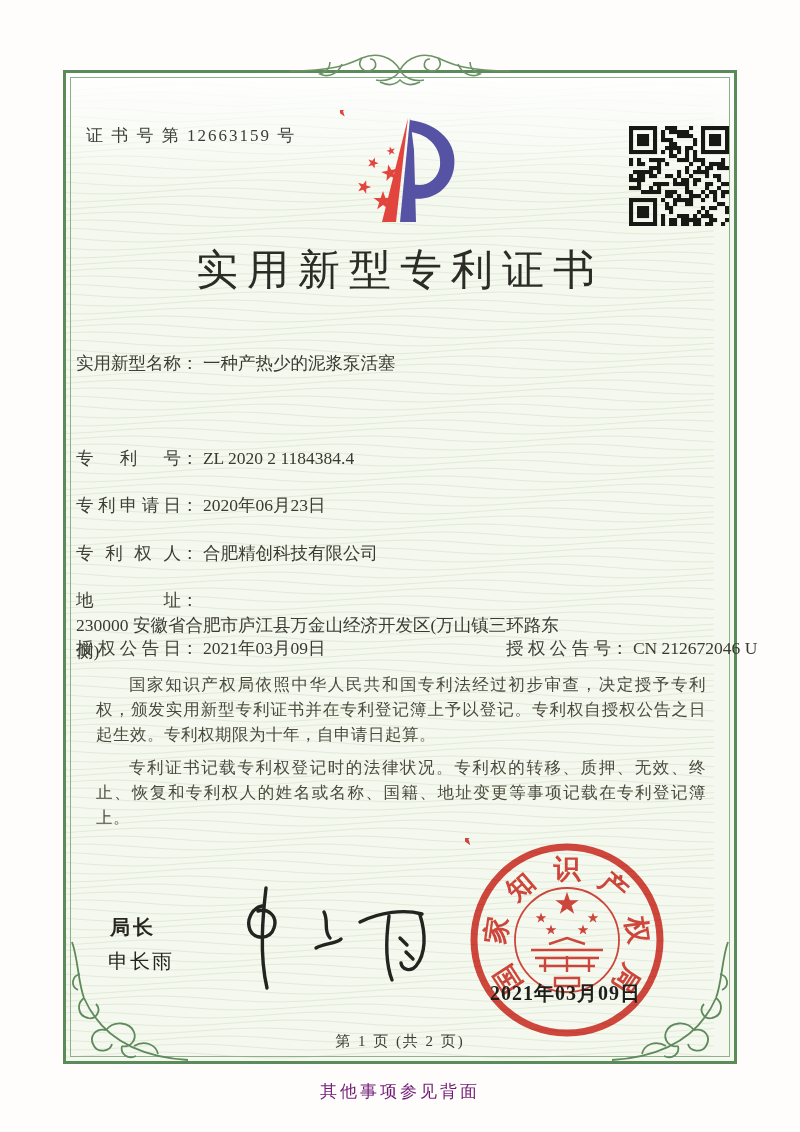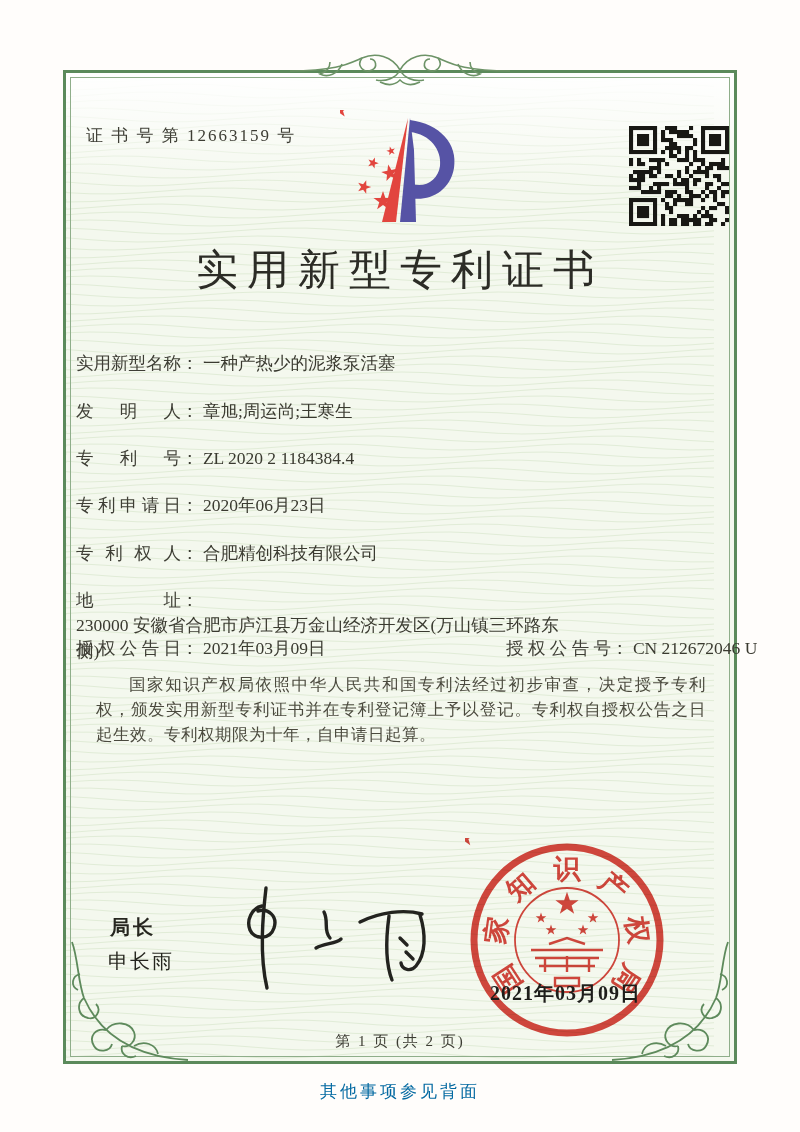--- a/index.html
+++ b/index.html
@@ -33,21 +33,21 @@
   .signer-name{position:absolute;left:108px;top:948px;font-size:20px;color:#26261f;
          font-family:"Liberation Sans","DejaVu Sans",sans-serif;letter-spacing:2px;}
   .signature{position:absolute;left:212px;top:882px;width:240px;height:115px;}
   .seal{position:absolute;left:465px;top:838px;width:204px;height:204px;}
   .seal svg{position:absolute;left:0;top:0;mix-blend-mode:multiply;opacity:.92;}
   .seal-date{position:absolute;left:490px;top:980px;width:170px;font-size:20px;color:#1d1d1a;
          letter-spacing:1px;font-weight:bold;white-space:nowrap;}
   .page-info{position:absolute;left:0;top:1032px;width:800px;text-align:center;
          font-size:15px;color:#3c3c33;letter-spacing:2px;}
   .footer-note{position:absolute;left:0;top:1080px;width:800px;text-align:center;
-         font-size:17px;color:#0369a1;letter-spacing:3px;}
+         font-size:17px;color:#701a75;letter-spacing:3px;}
   .ornament-top{position:absolute;left:288px;top:44px;width:224px;height:50px;}
   .corner{position:absolute;width:128px;height:128px;}
   .corner.bl{left:66px;top:938px;}
   .corner.br{left:606px;top:938px;transform:scaleX(-1);}
 </style>
 </head>
 <body>
 
 <div class="sheet">
 
@@ -538,24 +538,20 @@
       <rect x="20" y="24" width="1.02" height="1.02" fill="#181814"></rect>
       <rect x="23" y="24" width="1.02" height="1.02" fill="#181814"></rect>
     </svg>
 
   <h1 class="title">实用新型专利证书</h1>
 
   <div class="frow" style="top:351px">
     <span class="lab">实用新型名称：</span>
     <span class="val">一种产热少的泥浆泵活塞</span>
   </div>
-  <div class="frow" style="top:399px">
-    <span class="lab">发　 明　 人：</span>
-    <span class="val">章旭;周运尚;王寒生</span>
-  </div>
   <div class="frow" style="top:446px">
     <span class="lab">专　 利　 号：</span>
     <span class="val">ZL 2020 2 1184384.4</span>
   </div>
   <div class="frow" style="top:493px">
     <span class="lab">专 利 申 请 日：</span>
     <span class="val">2020年06月23日</span>
   </div>
   <div class="frow" style="top:541px">
     <span class="lab">专  利  权  人：</span>
@@ -569,20 +565,21 @@
     <span class="lab">授 权 公 告 日：</span>
     <span class="val">2021年03月09日</span>
     <span class="grant2">
       <span class="lab">授 权 公 告 号：</span>
       <span class="val">CN 212672046 U</span>
     </span>
   </div>
 
   <div class="paras">
     <p>国家知识产权局依照中华人民共和国专利法经过初步审查，决定授予专利权，颁发实用新型专利证书并在专利登记簿上予以登记。专利权自授权公告之日起生效。专利权期限为十年，自申请日起算。</p>
+    <p>专利证书记载专利权登记时的法律状况。专利权的转移、质押、无效、终止、恢复和专利权人的姓名或名称、国籍、地址变更等事项记载在专利登记簿上。</p>
   </div>
 
   <div class="signer-title">局长</div>
   <div class="signer-name">申长雨</div>
 
   <svg class="signature" viewBox="0 0 240 115">
     <g stroke="#23231f" fill="none" stroke-width="3.4" stroke-linecap="round">
       <path d="M50,24 C40,26 34,38 38,48 C42,58 58,58 62,46 C66,34 56,26 46,29"></path>
       <path d="M54,6 C51,32 47,72 55,106"></path>
       <path d="M112,30 C117,40 111,48 118,56"></path>

